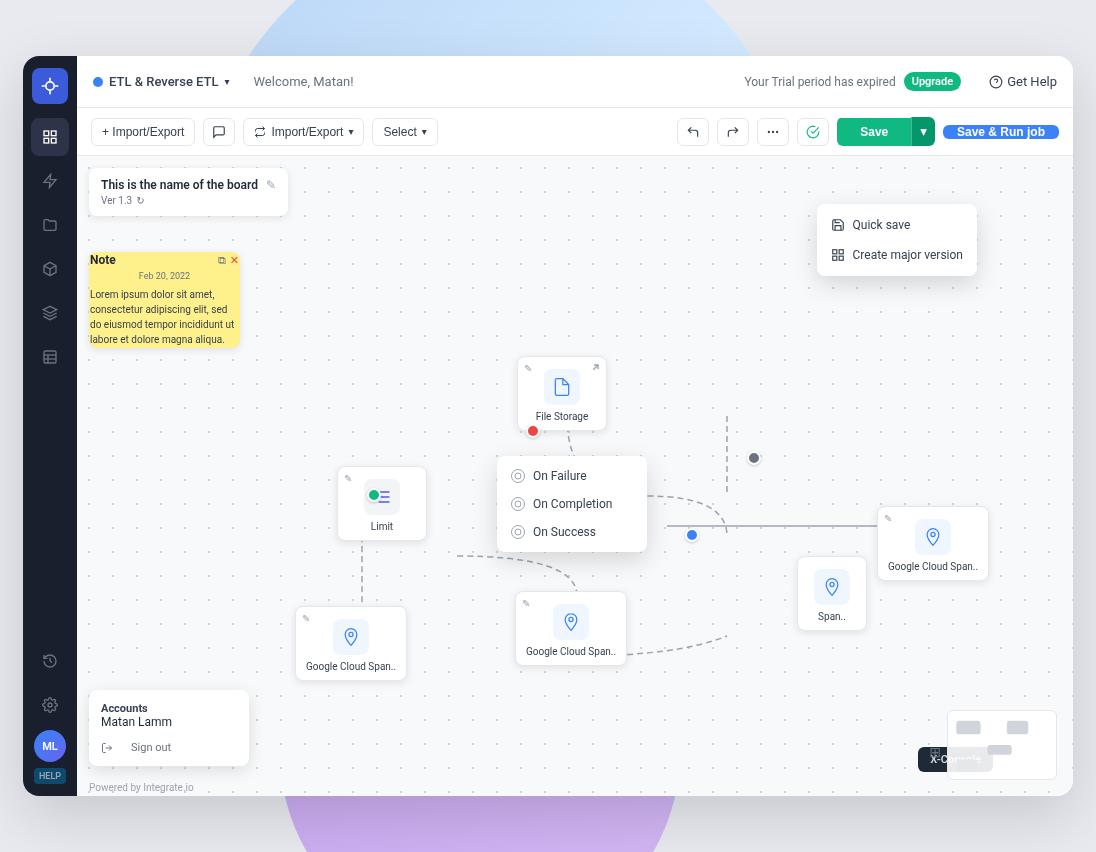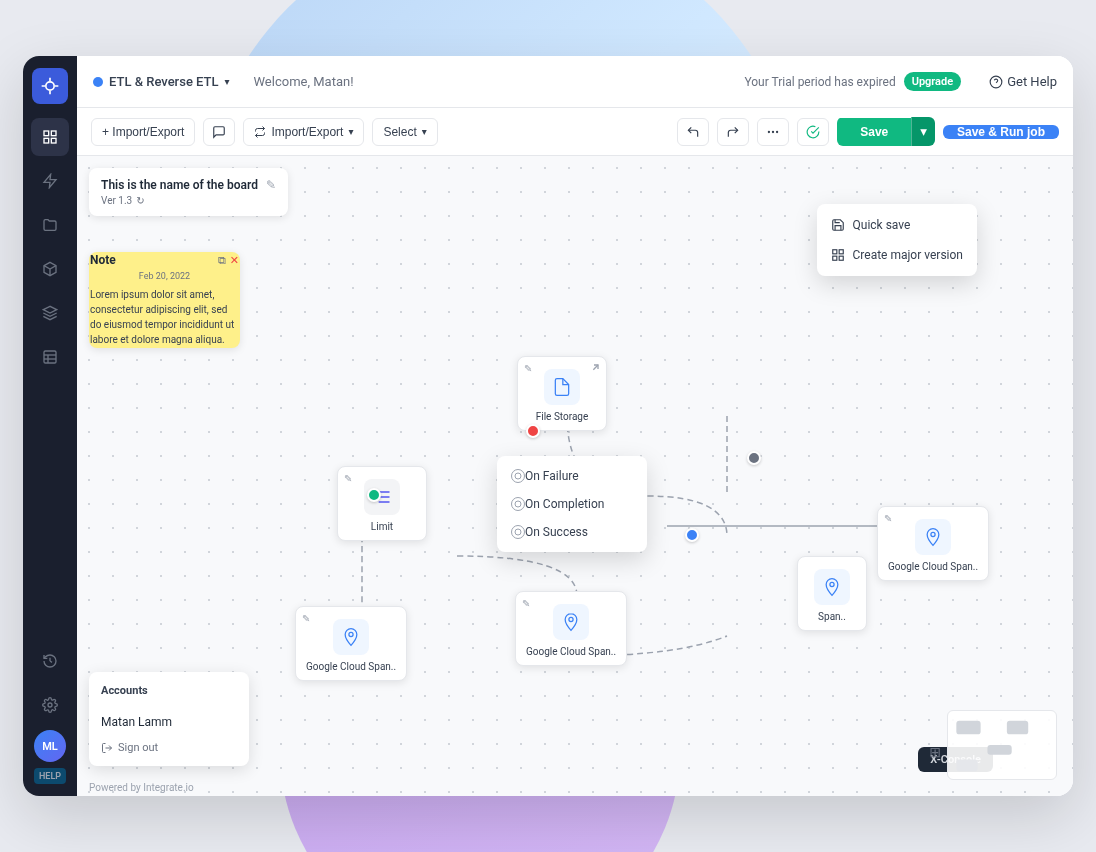--- a/index.html
+++ b/index.html
@@ -401,20 +401,21 @@
       background: white;
       border-radius: 8px;
       box-shadow: 0 8px 24px rgba(0,0,0,0.15);
       padding: 6px 0;
       min-width: 150px;
       z-index: 100;
     }
     .edge-menu-item {
       display: flex;
       align-items: center;
+      gap: 8px;
       padding: 7px 14px;
       font-size: 12px;
       color: #374151;
       cursor: pointer;
     }
     .edge-menu-item .menu-icon {
       width: 14px;
       height: 14px;
       border-radius: 50%;
       border: 1.5px solid #9ca3af;
@@ -433,31 +434,31 @@
       border-radius: 8px;
       box-shadow: 0 4px 16px rgba(0,0,0,0.12);
       padding: 12px;
       min-width: 160px;
       z-index: 50;
     }
     .user-panel-accounts {
       font-size: 11px;
       font-weight: 700;
       color: #374151;
-      margin-bottom: 18px;
+      margin-bottom: 0;
     }
     .user-panel-name {
       font-size: 12px;
       color: #1f2937;
       margin-bottom: 8px;
     }
     .user-panel-signout {
       display: flex;
       align-items: center;
-      gap: 5px;
+      gap: 18px;
       font-size: 11px;
       color: #6b7280;
       cursor: pointer;
       margin-top: 12px;
     }
 
     
     .xconsole-btn {
       position: absolute;
       bottom: 24px;

